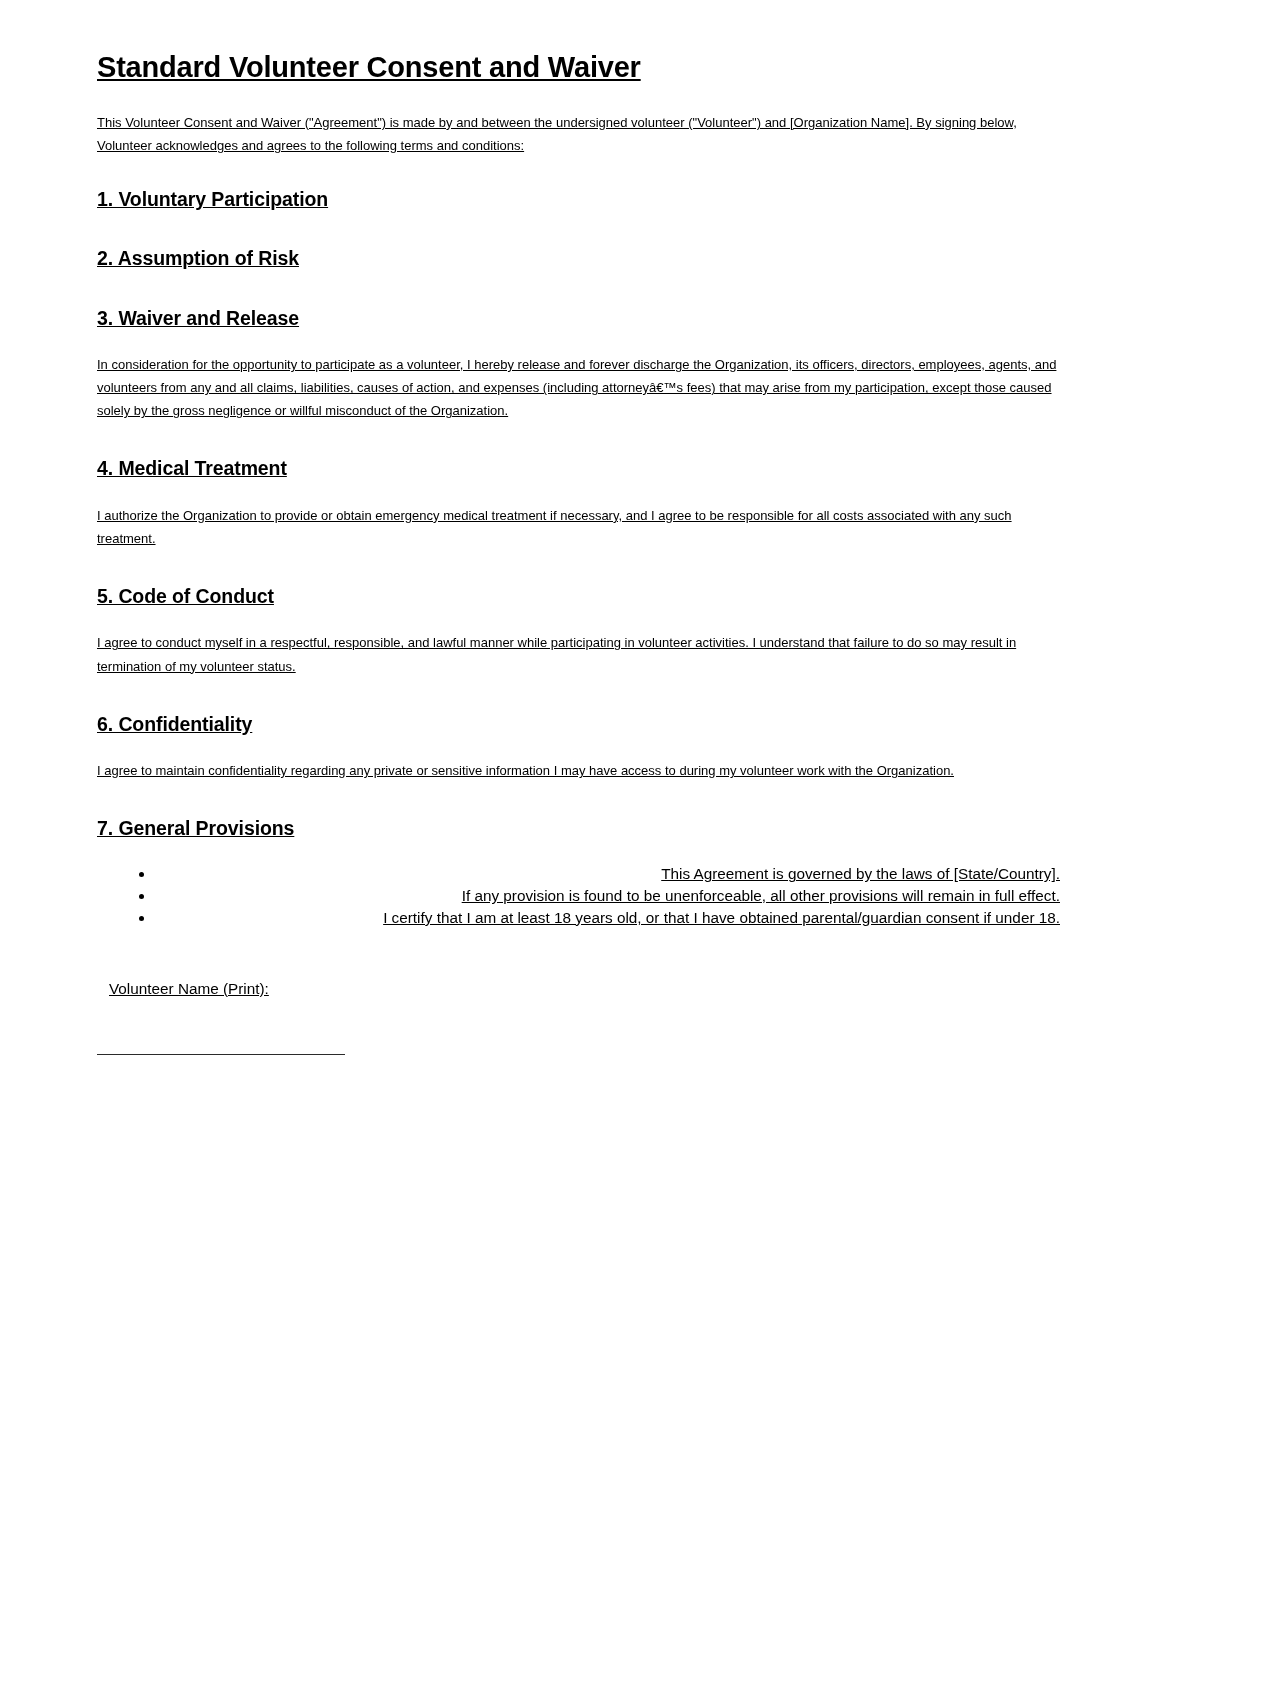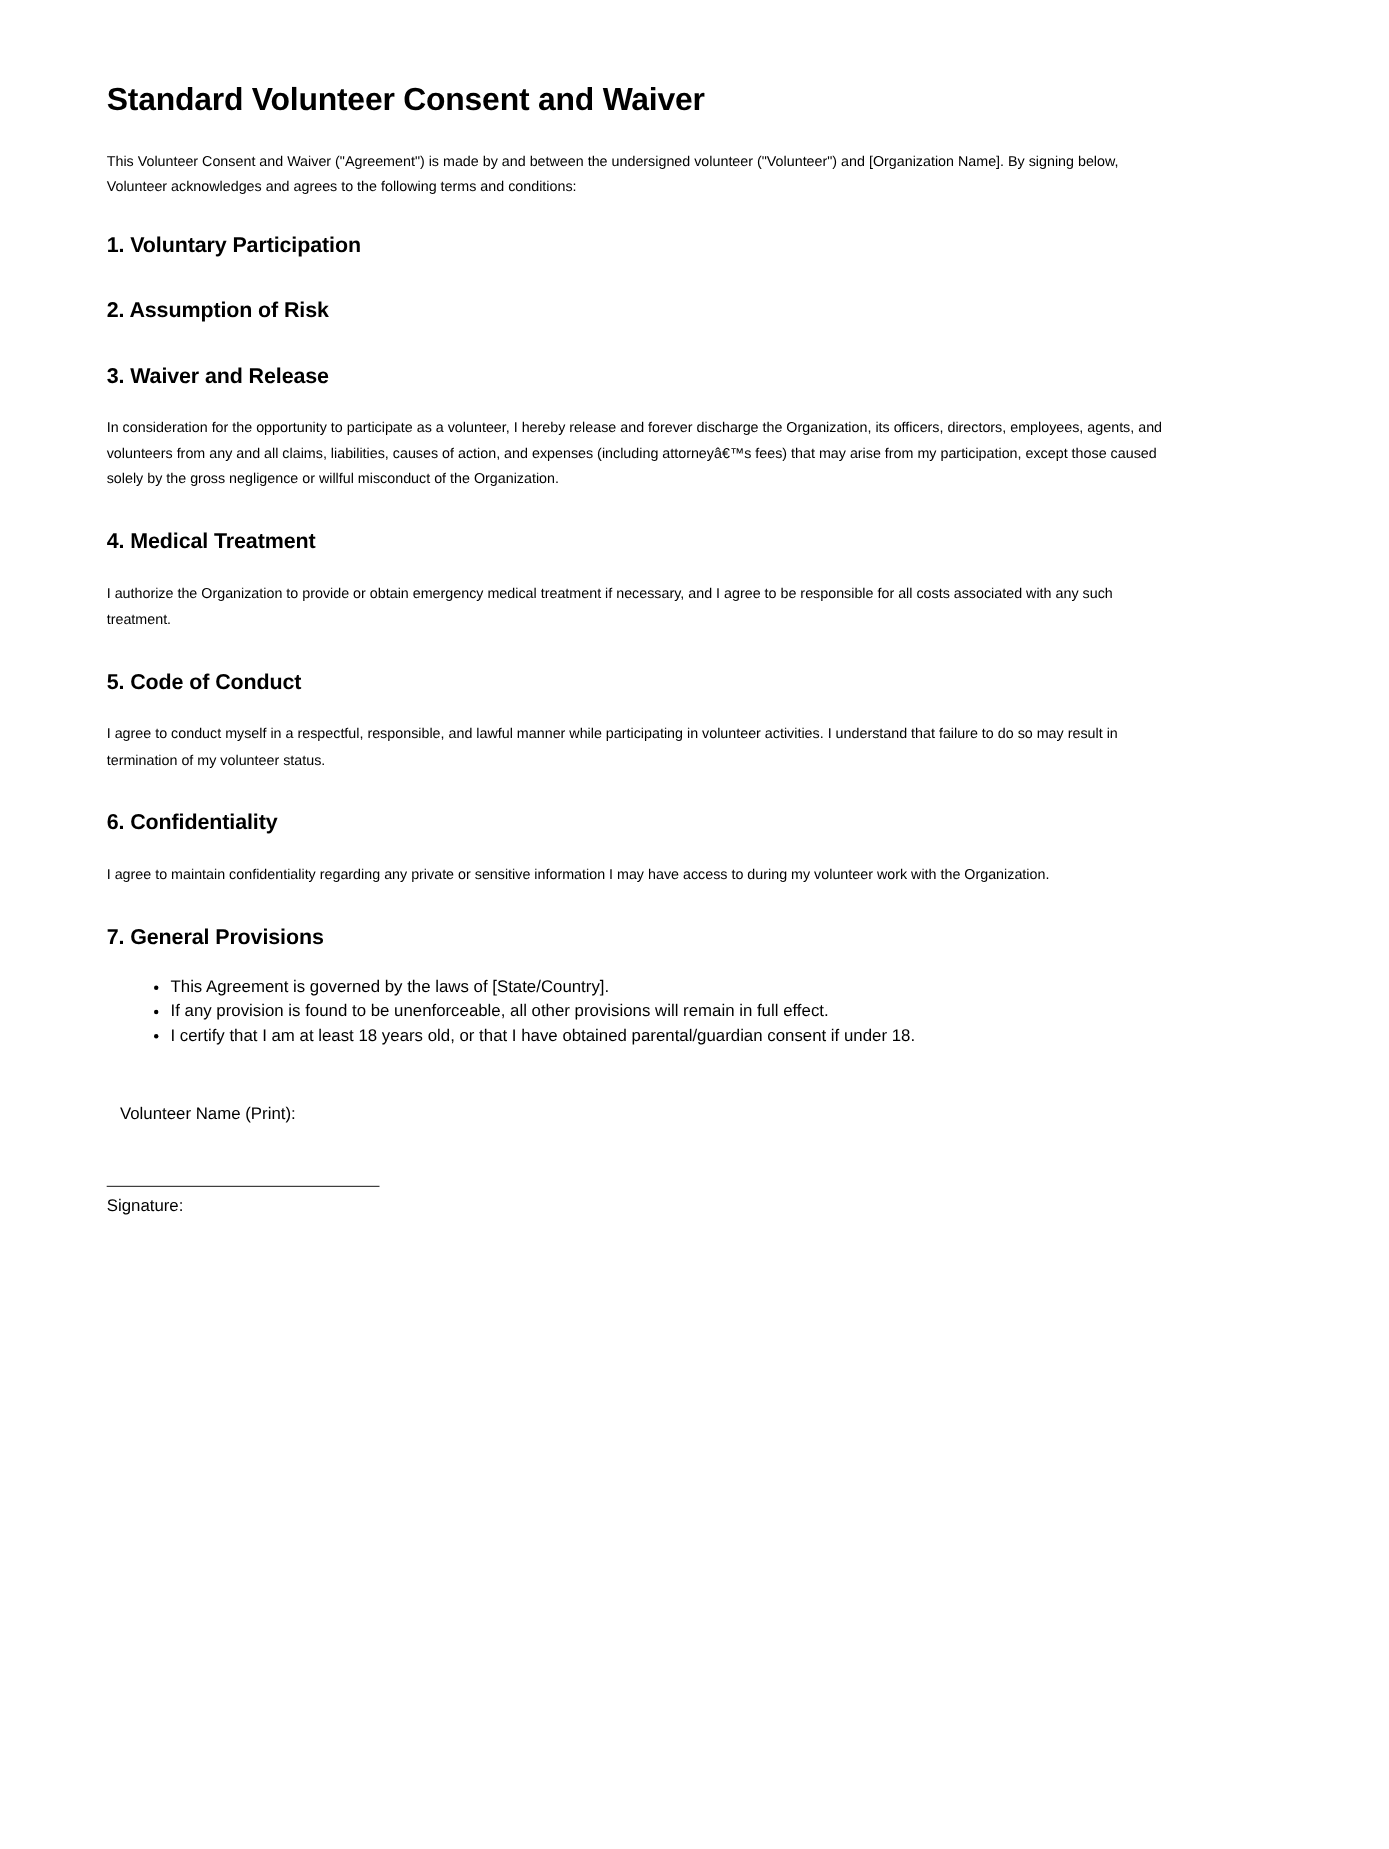--- a/index.html
+++ b/index.html
@@ -13,21 +13,22 @@
     height: 1681px;
     font-family: "Liberation Sans", sans-serif;
     color: #000000;
     -webkit-font-smoothing: antialiased;
   }
   .page {
     width: 1238px;
     min-height: 1681px;
     background: #ffffff;
     box-sizing: border-box;
-    padding: 74px 178px 40px 97px;
+    padding: 50px 178px 40px 97px;
+    text-decoration: underline;
   }
   .doc-title {
     font-size: 29px;
     font-weight: bold;
     line-height: 1.2;
     margin: 0 0 26px 0;
     letter-spacing: -0.2px;
   }
   p.body-text {
     font-size: 13px;
@@ -48,20 +49,21 @@
   ul.provisions-list {
     margin: 0 0 22px 0;
     padding-left: 58px;
     list-style-type: disc;
   }
   ul.provisions-list li {
     font-size: 15.3px;
     line-height: 1.42;
     margin: 0;
     padding: 0;
+    text-align: right;
   }
   .sig-block {
     margin-top: 46px;
   }
   .sig-label {
     font-size: 15.3px;
     line-height: 1.78;
     margin: 12px;
   }
   .sig-rule {
@@ -105,16 +107,15 @@
   <h2 class="section-heading">7. General Provisions</h2>
   <ul class="provisions-list">
     <li>This Agreement is governed by the laws of [State/Country].</li>
     <li>If any provision is found to be unenforceable, all other provisions will remain in full effect.</li>
     <li>I certify that I am at least 18 years old, or that I have obtained parental/guardian consent if under 18.</li>
   </ul>
 
   <div class="sig-block">
     <p class="sig-label">Volunteer Name (Print):</p>
     <hr class="sig-rule">
-    <p class="sig-label-bottom">Signature:</p>
   </div>
 
 </div>
 
 </body></html>

